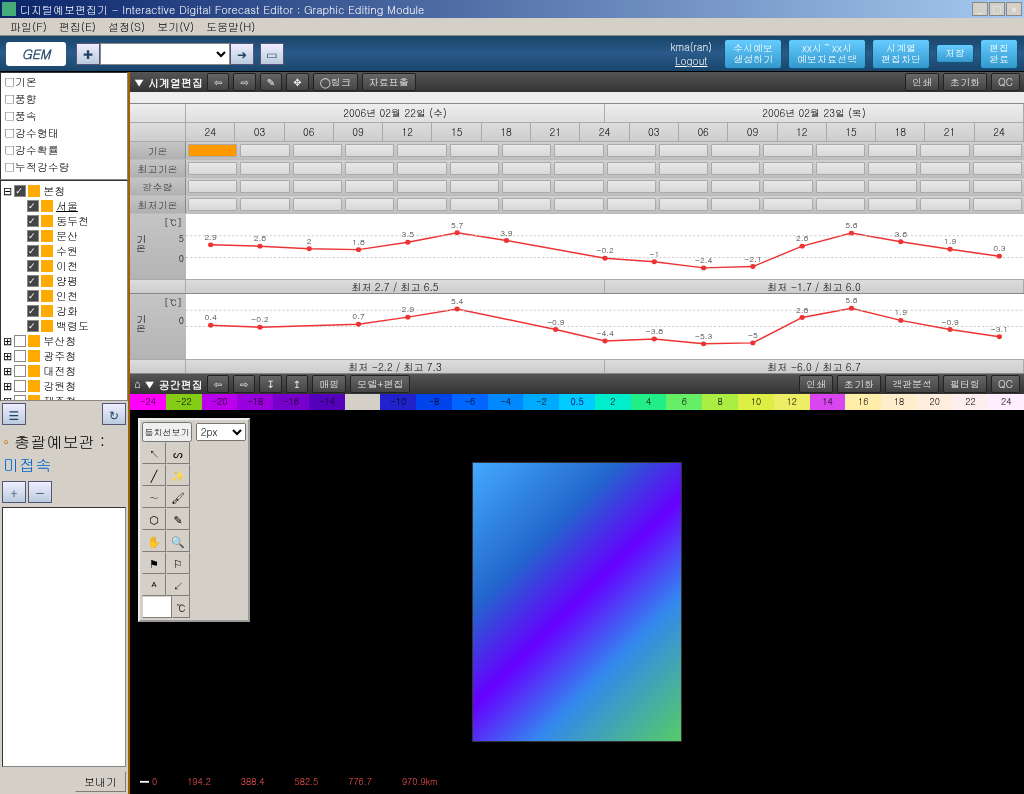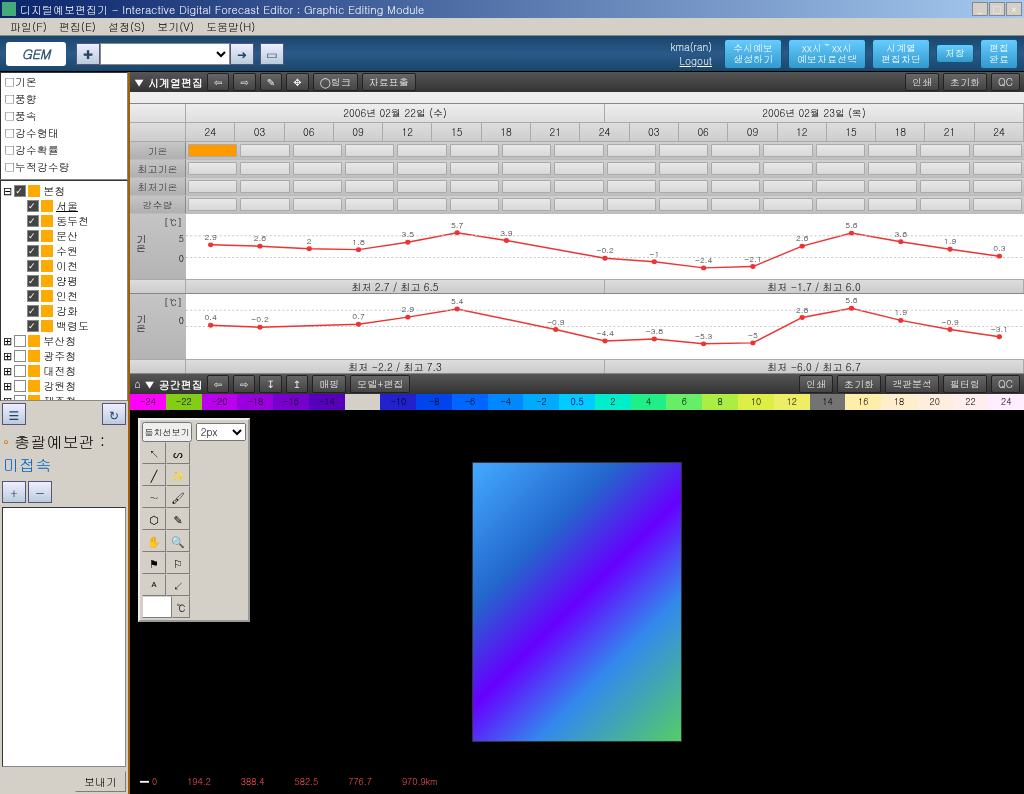--- a/index.html
+++ b/index.html
@@ -10,21 +10,21 @@
 .titlebar-controls{margin-left:auto;display:flex;gap:1px;}
 .titlebar-btn{width:16px;height:14px;background:#d4d0c8;border:1px solid #888;font-size:9px;display:flex;align-items:center;justify-content:center;cursor:pointer;}
 .menubar{height:18px;background:#d4d0c8;display:flex;padding:0 4px;font-size:11px;align-items:center;border-bottom:1px solid #888;}
 .menubar span{padding:0 6px;cursor:pointer;}
 .appheader{height:36px;background:linear-gradient(to bottom,#1a456a,#2a5a8a,#1a456a);display:flex;align-items:center;padding:0 6px;border-bottom:1px solid #000;}
 .logo{width:60px;height:24px;background:#fff;border-radius:3px;display:flex;align-items:center;justify-content:center;font-weight:bold;font-style:italic;color:#357;font-size:13px;}
 .searchgrp{display:flex;margin-left:10px;}
 .searchsel{width:130px;height:22px;background:#fff;border:1px solid #888;}
 .sqbtn{width:24px;height:22px;background:linear-gradient(#eef,#bcd);border:1px solid #557;display:flex;align-items:center;justify-content:center;cursor:pointer;font-size:12px;color:#246;}
 .rightbtns{margin-left:auto;display:flex;gap:6px;align-items:center;}
-.userinfo{color:#fff;text-align:right;font-size:10px;padding-right:6px;}
+.userinfo{color:#fff;text-align:center;font-size:10px;padding-right:6px;}
 .userinfo a{color:#fff;text-decoration:underline;}
 .hbtn{background:linear-gradient(#6cf,#39c);border:1px solid #157;border-radius:3px;color:#fff;padding:3px 8px;font-size:10px;cursor:pointer;text-align:center;line-height:11px;}
 .main{flex:1;display:flex;overflow:hidden;}
 .sidebar{width:130px;background:#d4d0c8;display:flex;flex-direction:column;border-right:2px solid #a16207;}
 .varlist{height:108px;background:#fff;border:1px inset #888;overflow:auto;font-size:11px;}
 .varlist div{padding:1px 4px;cursor:pointer;}
 .tree{flex:1;background:#fff;border:1px inset #888;overflow:auto;font-size:11px;padding:2px;}
 .treerow{display:flex;align-items:center;padding:0 2px;height:15px;}
 .treeck{width:12px;height:12px;border:1px solid #888;margin-right:2px;}
 .treeck.ck{background:#444;position:relative;}
@@ -311,42 +311,42 @@
               <div class="slot"></div>
               <div class="slot"></div>
               <div class="slot"></div>
               <div class="slot"></div>
               <div class="slot"></div>
               <div class="slot"></div>
               <div class="slot"></div>
             </div>
           </div>
           <div class="slotrow">
+            <div class="slotlabel">강수량</div>
+            <div class="slotcells">
+              <div class="slot"></div>
+              <div class="slot"></div>
+              <div class="slot"></div>
+              <div class="slot"></div>
+              <div class="slot"></div>
+              <div class="slot"></div>
+              <div class="slot"></div>
+              <div class="slot"></div>
+              <div class="slot"></div>
+              <div class="slot"></div>
+              <div class="slot"></div>
+              <div class="slot"></div>
+              <div class="slot"></div>
+              <div class="slot"></div>
+              <div class="slot"></div>
+              <div class="slot"></div>
+            </div>
+          </div>
+          <div class="slotrow">
             <div class="slotlabel">최저기온</div>
-            <div class="slotcells">
-              <div class="slot"></div>
-              <div class="slot"></div>
-              <div class="slot"></div>
-              <div class="slot"></div>
-              <div class="slot"></div>
-              <div class="slot"></div>
-              <div class="slot"></div>
-              <div class="slot"></div>
-              <div class="slot"></div>
-              <div class="slot"></div>
-              <div class="slot"></div>
-              <div class="slot"></div>
-              <div class="slot"></div>
-              <div class="slot"></div>
-              <div class="slot"></div>
-              <div class="slot"></div>
-            </div>
-          </div>
-          <div class="slotrow">
-            <div class="slotlabel">강수량</div>
             <div class="slotcells">
               <div class="slot"></div>
               <div class="slot"></div>
               <div class="slot"></div>
               <div class="slot"></div>
               <div class="slot"></div>
               <div class="slot"></div>
               <div class="slot"></div>
               <div class="slot"></div>
               <div class="slot"></div>
@@ -493,21 +493,21 @@
           <div style="background: rgb(0, 102, 255);">-6</div>
           <div style="background: rgb(0, 136, 255);">-4</div>
           <div style="background: rgb(0, 170, 255);">-2</div>
           <div style="background: rgb(0, 204, 255); font-weight: bold; color: rgb(0, 51, 170);">0.5</div>
           <div style="background: rgb(0, 238, 204);">2</div>
           <div style="background: rgb(34, 238, 136);">4</div>
           <div style="background: rgb(102, 238, 102);">6</div>
           <div style="background: rgb(170, 238, 68);">8</div>
           <div style="background: rgb(221, 238, 68);">10</div>
           <div style="background: rgb(238, 238, 102);">12</div>
-          <div style="background: #737373;">14</div>
+          <div style="background: #d946ef;">14</div>
           <div style="background: rgb(255, 238, 170);">16</div>
           <div style="background: rgb(255, 238, 204);">18</div>
           <div style="background: rgb(255, 238, 221);">20</div>
           <div style="background: rgb(255, 238, 238);">22</div>
           <div style="background: rgb(255, 238, 255);">24</div>
         </div>
       <div class="mappanel">
         <div class="mapbody">
           <div class="toolpal">
             <button class="toolsel" style="width:50px;height:20px;font-size:9px;">등치선보기</button>

